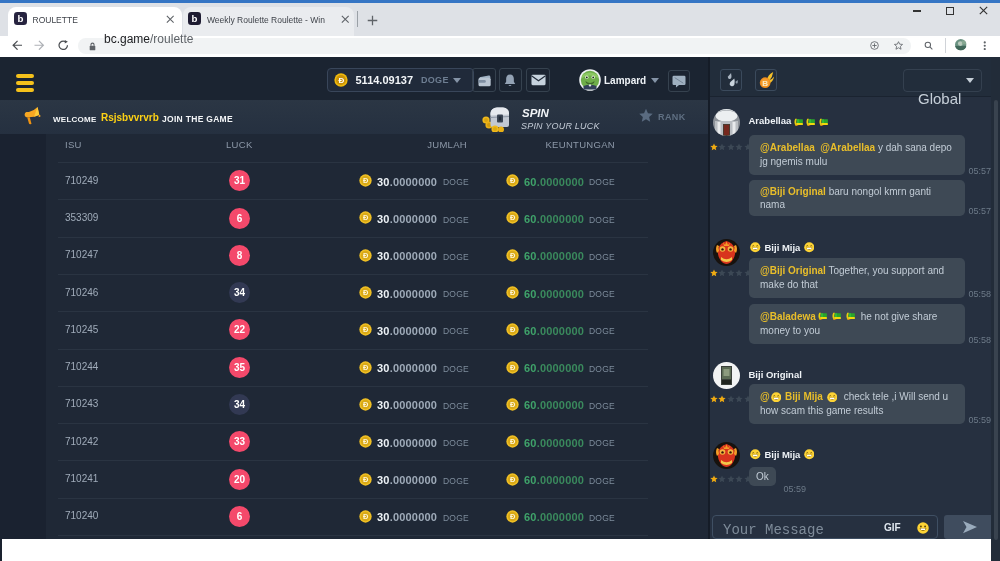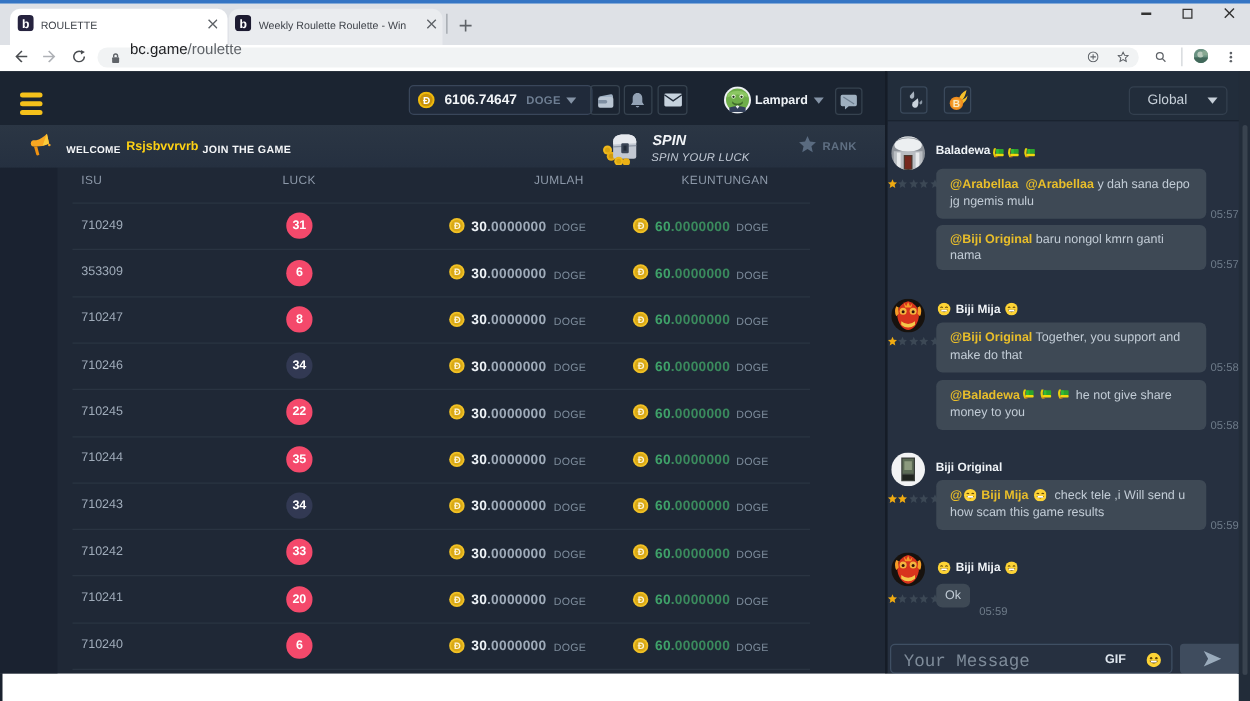--- a/index.html
+++ b/index.html
@@ -124,21 +124,21 @@
 <div class="abs" style="left:15.5px;top:74px;width:18px;height:3.6px;background:#f5c11b;border-radius:2px"></div>
 <div class="abs" style="left:15.5px;top:81px;width:18px;height:3.6px;background:#f5c11b;border-radius:2px"></div>
 <div class="abs" style="left:15.5px;top:88px;width:18px;height:3.6px;background:#f5c11b;border-radius:2px"></div>
 
 <div class="abs pill" style="left:327px;top:68px;width:147px;height:24px"></div>
 <svg class="abs" style="left:334px;top:73px" width="14" height="14" viewBox="0 0 20 20">
     <circle cx="10" cy="10" r="9.5" fill="#efb90c"></circle>
     <circle cx="10" cy="10" r="7.2" fill="#c8920a"></circle>
     <text x="10.5" y="14.2" font-size="11.5" font-weight="bold" fill="#fff" text-anchor="middle" font-family="Liberation Sans">Đ</text>
   </svg>
-<div class="abs" style="left:355.5px;top:74px;font-size:11px;font-weight:bold;color:#f2f5f8">6106.74647</div>
+<div class="abs" style="left:355.5px;top:74px;font-size:11px;font-weight:bold;color:#f2f5f8">5114.09137</div>
 <div class="abs" style="left:421px;top:75px;font-size:9px;font-weight:bold;color:#6e7e92;letter-spacing:0.3px">DOGE</div>
 <div class="abs caret" style="left:452.5px;top:77.5px"></div>
 
 <div class="abs iconbox" style="left:472px;top:68px"></div>
 <svg class="abs" style="left:476.5px;top:72.5px" width="15" height="15" viewBox="0 0 16 16">
     <path d="M2.5 4.5 L12.5 2.6 Q14 2.3 14.2 4 L14.4 5.5 L5 7Z" fill="#9fb0c2"></path>
     <rect x="1.6" y="5" width="13" height="9" rx="1.6" fill="#b9c5d2"></rect>
     <path d="M1.6 7.5 L8 7.5 Q9.4 7.5 9.4 9 Q9.4 10.5 8 10.5 L1.6 10.5Z" fill="#7f8fa2"></path>
   </svg>
 <div class="abs iconbox" style="left:498.7px;top:68px"></div>
@@ -199,21 +199,21 @@
 <div class="abs" style="left:522px;top:107px;font-size:11.5px;font-weight:bold;font-style:italic;color:#f2f5f8">SPIN</div>
 <div class="abs" style="left:521px;top:120.5px;font-size:9px;font-style:italic;color:#c3cbd6;letter-spacing:0.2px">SPIN YOUR LUCK</div>
 <svg class="abs" style="left:638px;top:108px" width="16" height="15" viewBox="0 0 20 20">
     <path d="M10 1 L12.6 7 L19 7.6 L14.2 11.9 L15.6 18.3 L10 15 L4.4 18.3 L5.8 11.9 L1 7.6 L7.4 7Z" fill="#5a6b80"></path>
   </svg>
 <div class="abs" style="left:658px;top:111.5px;font-size:9px;font-weight:bold;color:#5f6f82;letter-spacing:0.4px">RANK</div>
 
 <div class="abs th" style="left:65px;top:139px">ISU</div>
 <div class="abs th" style="left:226px;top:139px">LUCK</div>
 <div class="abs th" style="left:417px;top:139px;width:50px;text-align:right">JUMLAH</div>
-<div class="abs th" style="left:545px;top:139px;width:70px;text-align:center">KEUNTUNGAN</div>
+<div class="abs th" style="left:545px;top:139px;width:70px;text-align:right">KEUNTUNGAN</div>
 
 <div class="abs rowline" style="top:162.0px"></div>
 <div class="abs rid" style="top:174.7px">710249</div>
 <div class="abs badge" style="top:170.2px;background:#f4496b">31</div>
 <svg class="abs" style="left:359px;top:174.15px" width="13" height="13" viewBox="0 0 20 20">
     <circle cx="10" cy="10" r="9.5" fill="#f1c125"></circle>
     <circle cx="10" cy="10" r="7.2" fill="#d9a916"></circle>
     <text x="10.5" y="14.2" font-size="11.5" font-weight="bold" fill="#fdf3d3" text-anchor="middle" font-family="Liberation Sans">Đ</text>
   </svg>
 <div class="abs amt" style="top:175.7px;left:377px"><b>30</b><span class="dim">.0000000</span></div>
@@ -390,41 +390,41 @@
     <path d="M14.5 8.5 L12.6 10.2 Q11.8 11.5 12.9 12.1 Q14 12.6 14.6 11.3 Q14.9 10 14.5 8.5Z" fill="#8b98a6"></path>
   </svg>
 <div class="abs iconbox" style="left:754.6px;top:68.5px;width:22.5px;height:22.5px;border-color:#3b4a5c"></div>
 <svg class="abs" style="left:758px;top:71px" width="17" height="18" viewBox="0 0 19 20">
     <path d="M10 10 Q11 4 17 1 Q16 7 13 10 Q16 9 18 6 Q17 12 12 14Z" fill="#f5c02a"></path>
     <circle cx="8" cy="13" r="6" fill="#ef8b1d"></circle>
     <circle cx="8" cy="13" r="4.6" fill="#f59d2c"></circle>
     <text x="8" y="16.5" font-size="9" font-weight="bold" fill="#fbe9c0" text-anchor="middle" font-family="Liberation Sans">B</text>
   </svg>
 <div class="abs" style="left:903px;top:69px;width:79px;height:23px;border:1px solid #45536480;border-radius:4px"></div>
-<div class="abs" style="left:918px;top:74px;font-size:11px;color:#c6cfd8">Global</div>
+<div class="abs" style="left:918px;top:90px;font-size:15px;color:#c6cfd8">Global</div>
 <div class="abs caret" style="left:966px;top:78px;border-top-color:#c6cfd8"></div>
 
 <svg class="abs" style="left:713px;top:109px" width="27" height="27" viewBox="0 0 27 27">
     <defs>
       <clipPath id="c1">
         <circle cx="13.5" cy="13.5" r="13.5"></circle>
       </clipPath>
     </defs>
     <g clip-path="url(#c1)">
       <rect width="27" height="27" fill="#8d9299"></rect>
       <path d="M0 10 A13.5 9 0 0 1 27 10 L27 0 L0 0 Z" fill="#dfe3e6"></path>
       <ellipse cx="13.5" cy="7" rx="11" ry="5.5" fill="#eceff1"></ellipse>
       <rect x="2" y="12" width="23" height="15" fill="#b9bdc2"></rect>
       <rect x="4.5" y="13" width="3" height="12" fill="#e8eaec"></rect>
       <rect x="19.5" y="13" width="3" height="12" fill="#e8eaec"></rect>
       <rect x="10" y="15" width="7" height="12" fill="#4a3a30"></rect>
       <rect x="11" y="16" width="5" height="10" fill="#76281e"></rect>
     </g>
   </svg>
-<div class="abs uname" style="left:748.5px;top:115px">Baladewa</div>
+<div class="abs uname" style="left:748.5px;top:115px">Arabellaa</div>
 <svg class="abs" style="left:792.5px;top:118px" width="11" height="9" viewBox="0 0 20 16">
     <path d="M4 1 Q1 7 4.5 14 L7.5 14 Q4.5 7 7 1 Z" fill="#e8d00e"></path>
     <rect x="7" y="2" width="11" height="7" rx="1" fill="#2ba32c"></rect>
     <path d="M7 2 L11 2 L11 9 L7 9Z" fill="#37c437" opacity="0.7"></path>
     <rect x="6" y="9" width="12" height="3.5" rx="1" fill="#f2d80c"></rect>
     <path d="M5 11 Q7 13.5 10 12.5 L9 14 Q6.5 14.5 5 13Z" fill="#e07818"></path>
   </svg>
 <svg class="abs" style="left:805px;top:118px" width="11" height="9" viewBox="0 0 20 16">
     <path d="M4 1 Q1 7 4.5 14 L7.5 14 Q4.5 7 7 1 Z" fill="#e8d00e"></path>
     <rect x="7" y="2" width="11" height="7" rx="1" fill="#2ba32c"></rect>

